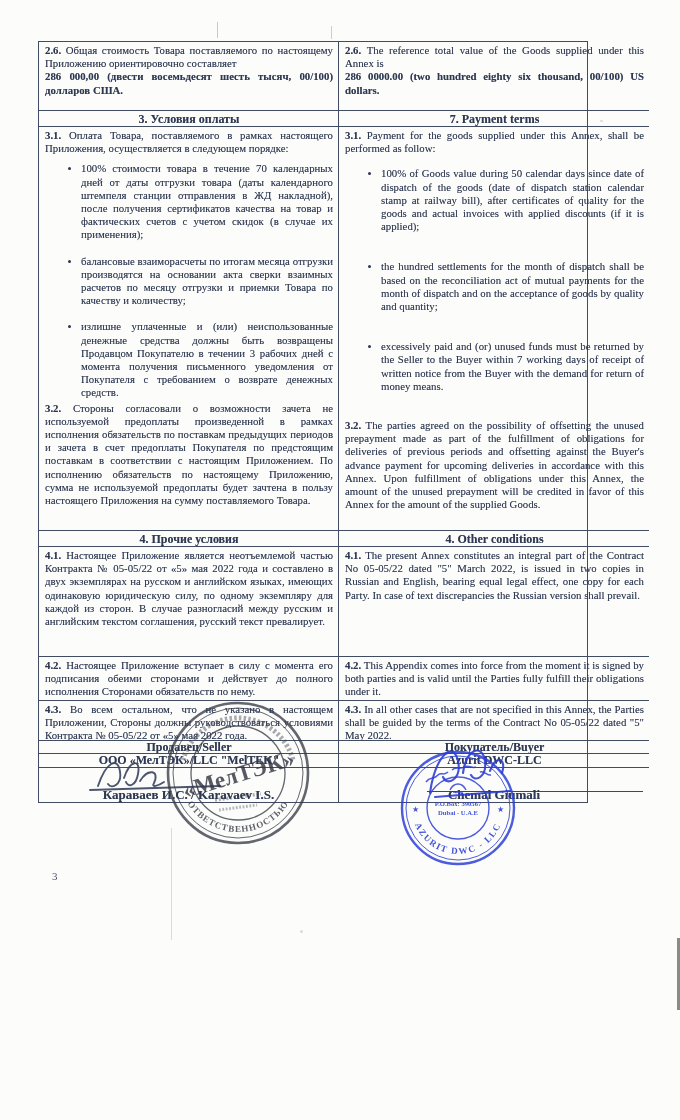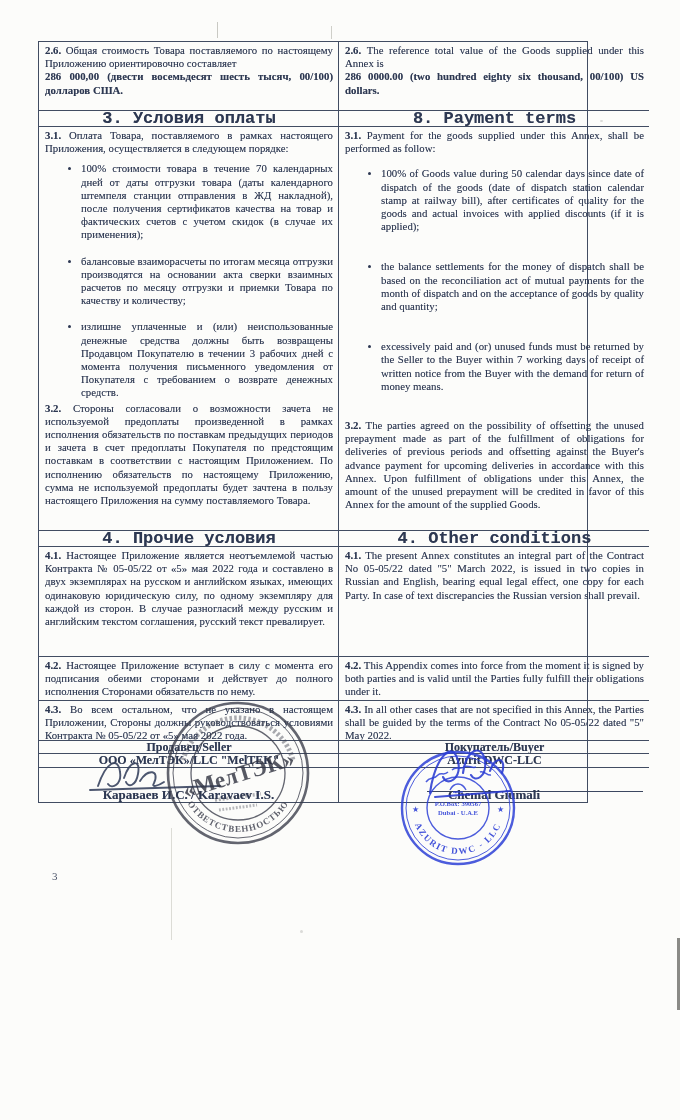--- a/index.html
+++ b/index.html
@@ -27,23 +27,22 @@
     font-size:10.8px;line-height:13.2px;
     text-align:justify;
     overflow:hidden;
     text-shadow:0 0 .4px rgba(45,56,82,.45);
   }
   .cell.l{border-right:1.3px solid #414c62;}
   .cell.last{border-bottom:none;}
   .num{font-weight:bold;}
   .amount{font-weight:bold;display:block;}
   .sec{
-    font-weight:bold;text-align:center;font-size:17px;line-height:14px;
+    font-weight:bold;text-align:center;font-size:12px;line-height:14px;
     padding-top:1px;
-    font-family:Liberation Mono, monospace;
   }
   ul.blt{margin:7px 0 0 0;padding:0 0 0 36px;}
   ul.blt li{margin:0 0 13px 0;text-align:justify;}
   ul.blt li::marker{color:#2d3852;font-size:10px;}
   .col-en ul.blt{margin-top:12px;}
   .col-en ul.blt li{margin-bottom:27px;}
   .p32{margin:1px 0 0 0;}
   .col-en .p32{margin-top:26px;}
   .party{font-weight:bold;text-align:center;font-size:12px;line-height:12px;padding-top:0;}
   .sigcell{position:relative;}
@@ -84,41 +83,41 @@
       <span>Общая стоимость Товара поставляемого по настоящему Приложению ориентировочно составляет</span>
       <span class="amount">286 000,00 (двести восемьдесят шесть тысяч, 00/100) долларов США.</span>
     </div>
     <div class="cell">
       <span class="num">2.6.</span>
       <span>The reference total value of the Goods supplied under this Annex is</span>
       <span class="amount">286 0000.00 (two hundred eighty six thousand, 00/100) US dollars.</span>
     </div>
 
     <div class="cell l sec">3. Условия оплаты</div>
-    <div class="cell sec">8. Payment terms</div>
+    <div class="cell sec">7. Payment terms</div>
 
     <div class="cell l col-ru">
       <span class="num">3.1.</span>
       <span>Оплата Товара, поставляемого в рамках настоящего Приложения, осуществляется в следующем порядке:</span>
       <ul class="blt">
         <li>100% стоимости товара в течение 70 календарных дней от даты отгрузки товара (даты календарного штемпеля станции отправления в ЖД накладной), после получения сертификатов качества на товар и фактических счетов с учетом скидок (в случае их применения);</li>
         <li>балансовые взаиморасчеты по итогам месяца отгрузки производятся на основании акта сверки взаимных расчетов по месяцу отгрузки и приемки Товара по качеству и количеству;</li>
         <li style="margin-bottom:2px">излишне уплаченные и (или) неиспользованные денежные средства должны быть возвращены Продавцом Покупателю в течении 3 рабочих дней с момента получения письменного уведомления от Покупателя с требованием о возврате денежных средств.</li>
       </ul>
       <div class="p32">
         <span class="num">3.2.</span>
         <span>Стороны согласовали о возможности зачета не используемой предоплаты произведенной в рамках исполнения обязательств по поставкам предыдущих периодов и зачета в счет предоплаты Покупателя по предстоящим поставкам в соответствии с настоящим Приложением. По исполнению обязательств по настоящему Приложению, сумма не используемой предоплаты будет зачтена в пользу настоящего Приложения на сумму поставляемого Товара.</span>
       </div>
     </div>
     <div class="cell col-en">
       <span class="num">3.1.</span>
       <span>Payment for the goods supplied under this Annex, shall be performed as follow:</span>
       <ul class="blt">
         <li>100% of Goods value during 50 calendar days since date of dispatch of the goods (date of dispatch station calendar stamp at railway bill), after certificates of quality for the goods and actual invoices with applied discounts (if it is applied);</li>
-        <li>the balance settlements for the money of dispatch shall be based on the reconciliation act of mutual payments for the month of dispatch and on the acceptance of goods by quality and quantity;</li>
+        <li>the hundred settlements for the month of dispatch shall be based on the reconciliation act of mutual payments for the month of dispatch and on the acceptance of goods by quality and quantity;</li>
         <li style="margin-bottom:2px">excessively paid and (or) unused funds must be returned by the Seller to the Buyer within 7 working days of receipt of written notice from the Buyer with the demand for return of money means.</li>
       </ul>
       <div class="p32">
         <span class="num">3.2.</span>
         <span>The parties agreed on the possibility of offsetting the unused prepayment made as part of the fulfillment of obligations for deliveries of previous periods and offsetting against the Buyer's advance payment for upcoming deliveries in accordance with this Annex. Upon fulfillment of obligations under this Annex, the amount of the unused prepayment will be credited in favor of this Annex for the amount of the supplied Goods.</span>
       </div>
     </div>
 
     <div class="cell l sec">4. Прочие условия</div>
     <div class="cell sec">4. Other conditions</div>

